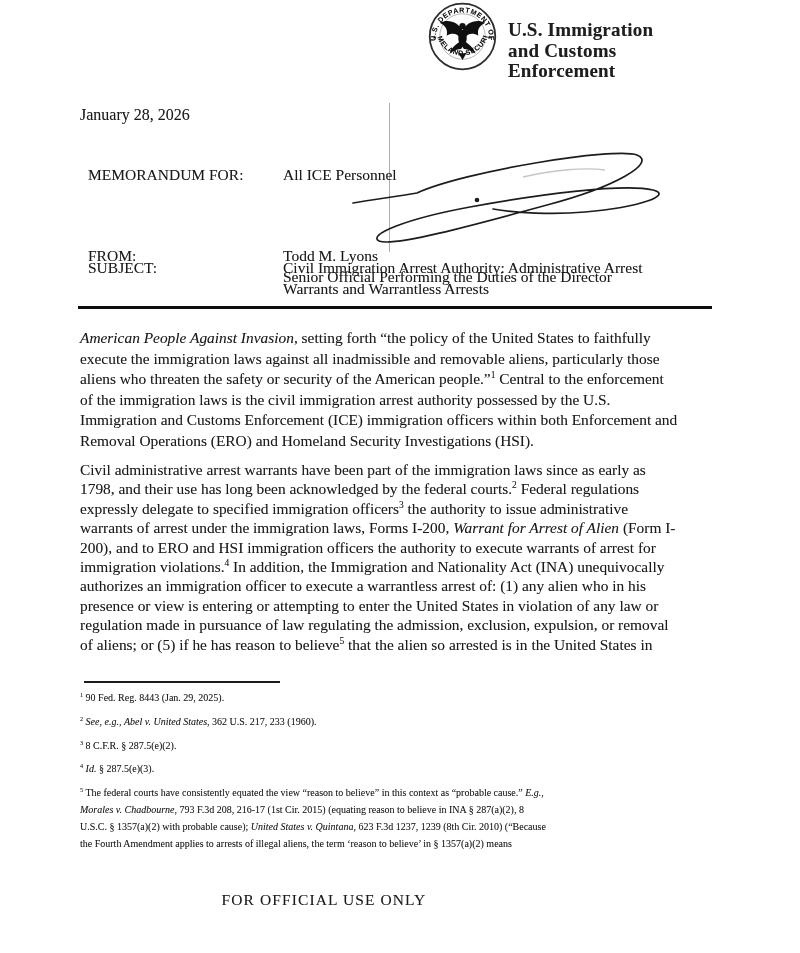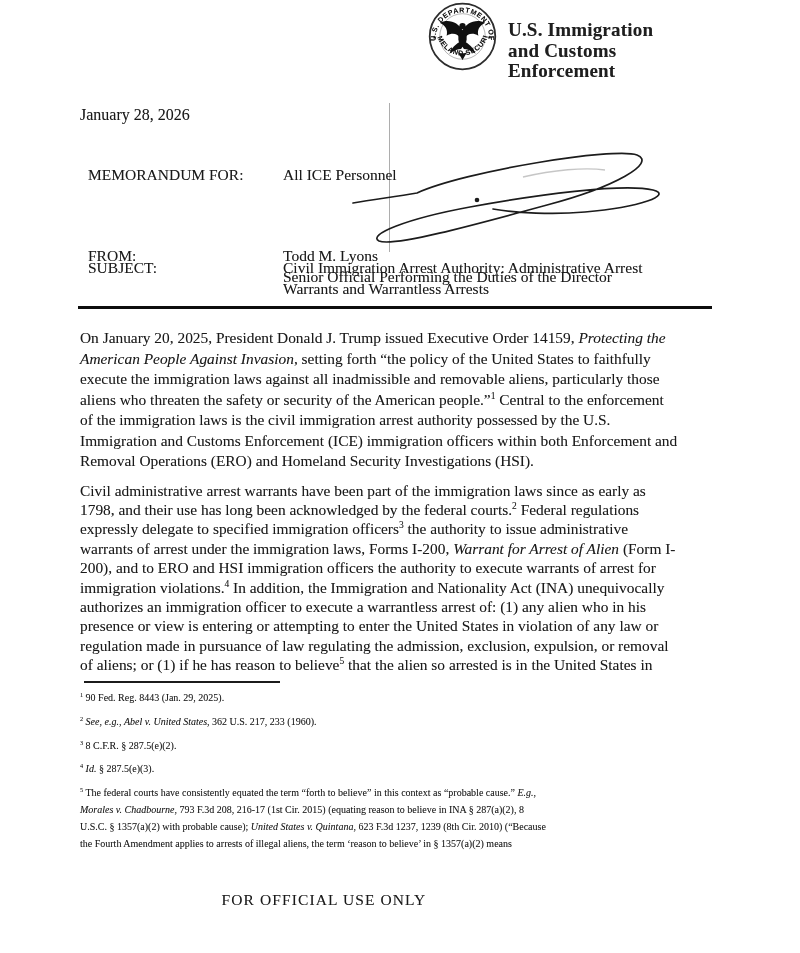--- a/index.html
+++ b/index.html
@@ -97,58 +97,57 @@
   <svg class="sig" viewBox="0 0 395 105" aria-hidden="true">
     <path d="M 68 56 C 90 52 110 50 132 46 C 180 24 330 0 352 8 C 372 16 330 40 262 58 C 185 79 108 100 94 94 C 82 88 120 72 185 60 C 250 48 338 36 368 43 C 388 48 356 60 300 65 C 268 68 232 66 208 62" fill="none" stroke="#1c1c1c" stroke-width="1.7" stroke-linecap="round"></path>
     <path d="M 238 30 C 268 23 300 20 320 23" fill="none" stroke="#1c1c1c" stroke-width="1.3" opacity=".25"></path>
     <circle cx="192" cy="53" r="2.3" fill="#1c1c1c"></circle>
   </svg>
 
   <div class="rule"></div>
 
   <div class="body">
     <div class="para p1">
-        <div class="tline"><span>On January 20, 2025, President Donald J. Trump issued Executive Order 14159, </span><span class="it">Protecting the</span></div>
         <div class="tline"><span class="it">American People Against Invasion</span><span>, setting forth “the policy of the United States to faithfully</span></div>
         <div class="tline"><span>execute the immigration laws against all inadmissible and removable aliens, particularly those</span></div>
         <div class="tline"><span>aliens who threaten the safety or security of the American people.”</span><sup>1</sup><span> Central to the enforcement</span></div>
         <div class="tline"><span>of the immigration laws is the civil immigration arrest authority possessed by the U.S.</span></div>
         <div class="tline"><span>Immigration and Customs Enforcement (ICE) immigration officers within both Enforcement and</span></div>
         <div class="tline"><span>Removal Operations (ERO) and Homeland Security Investigations (HSI).</span></div>
       </div>
     <div class="para p2">
         <div class="tline"><span>Civil administrative arrest warrants have been part of the immigration laws since as early as</span></div>
         <div class="tline"><span>1798, and their use has long been acknowledged by the federal courts.</span><sup>2</sup><span> Federal regulations</span></div>
         <div class="tline"><span>expressly delegate to specified immigration officers</span><sup>3</sup><span> the authority to issue administrative</span></div>
         <div class="tline"><span>warrants of arrest under the immigration laws, Forms I-200, </span><span class="it">Warrant for Arrest of Alien</span><span> (Form I-</span></div>
         <div class="tline"><span>200), and to ERO and HSI immigration officers the authority to execute warrants of arrest for</span></div>
         <div class="tline"><span>immigration violations.</span><sup>4</sup><span> In addition, the Immigration and Nationality Act (INA) unequivocally</span></div>
         <div class="tline"><span>authorizes an immigration officer to execute a warrantless arrest of: (1) any alien who in his</span></div>
         <div class="tline"><span>presence or view is entering or attempting to enter the United States in violation of any law or</span></div>
         <div class="tline"><span>regulation made in pursuance of law regulating the admission, exclusion, expulsion, or removal</span></div>
-        <div class="tline"><span>of aliens; or (1) if he has reason to believe</span><sup>5</sup><span> that the alien so arrested is in the United States in</span></div>
+        <div class="tline"><span>of aliens; or (5) if he has reason to believe</span><sup>5</sup><span> that the alien so arrested is in the United States in</span></div>
       </div>
   </div>
 
   <div class="fn-sep"></div>
   <div class="footnotes">
     <div class="fn">
         <div class="tline"><sup>1</sup><span> 90 Fed. Reg. 8443 (Jan. 29, 2025).</span></div>
       </div>
     <div class="fn">
         <div class="tline"><sup>2</sup><span> </span><span class="it">See, e.g.</span><span>, </span><span class="it">Abel v. United States</span><span>, 362 U.S. 217, 233 (1960).</span></div>
       </div>
     <div class="fn">
         <div class="tline"><sup>3</sup><span> 8 C.F.R. § 287.5(e)(2).</span></div>
       </div>
     <div class="fn">
         <div class="tline"><sup>4</sup><span> </span><span class="it">Id.</span><span> § 287.5(e)(3).</span></div>
       </div>
     <div class="fn">
-        <div class="tline"><sup>5</sup><span> The federal courts have consistently equated the term “forth to believe” in this context as “probable cause.” </span><span class="it">E.g.</span><span>,</span></div>
+        <div class="tline"><sup>5</sup><span> The federal courts have consistently equated the view “reason to believe” in this context as “probable cause.” </span><span class="it">E.g.</span><span>,</span></div>
         <div class="tline"><span class="it">Morales v. Chadbourne</span><span>, 793 F.3d 208, 216-17 (1st Cir. 2015) (equating reason to believe in INA § 287(a)(2), 8</span></div>
         <div class="tline"><span>U.S.C. § 1357(a)(2) with probable cause); </span><span class="it">United States v. Quintana</span><span>, 623 F.3d 1237, 1239 (8th Cir. 2010) (“Because</span></div>
         <div class="tline"><span>the Fourth Amendment applies to arrests of illegal aliens, the term ‘reason to believe’ in § 1357(a)(2) means</span></div>
       </div>
   </div>
 
   <div class="footer">FOR OFFICIAL USE ONLY</div>
 
 </div>
 

